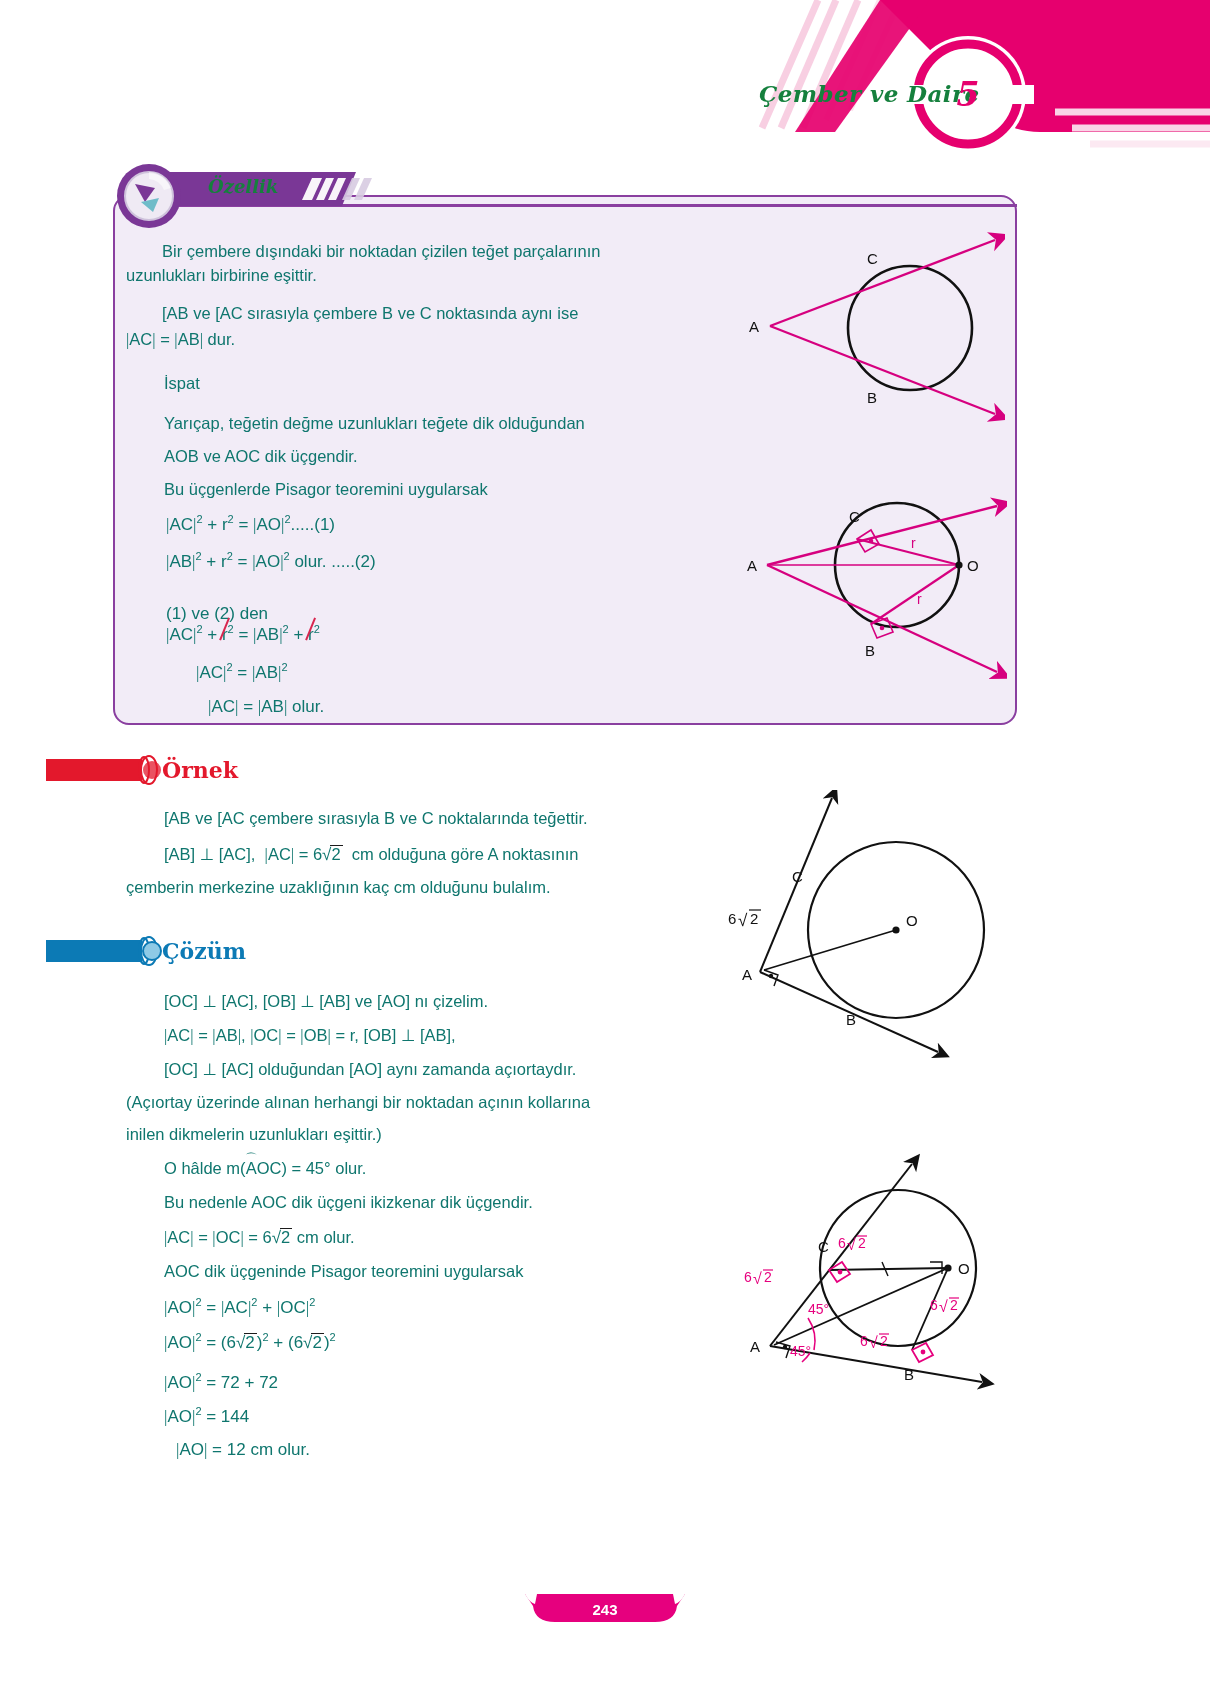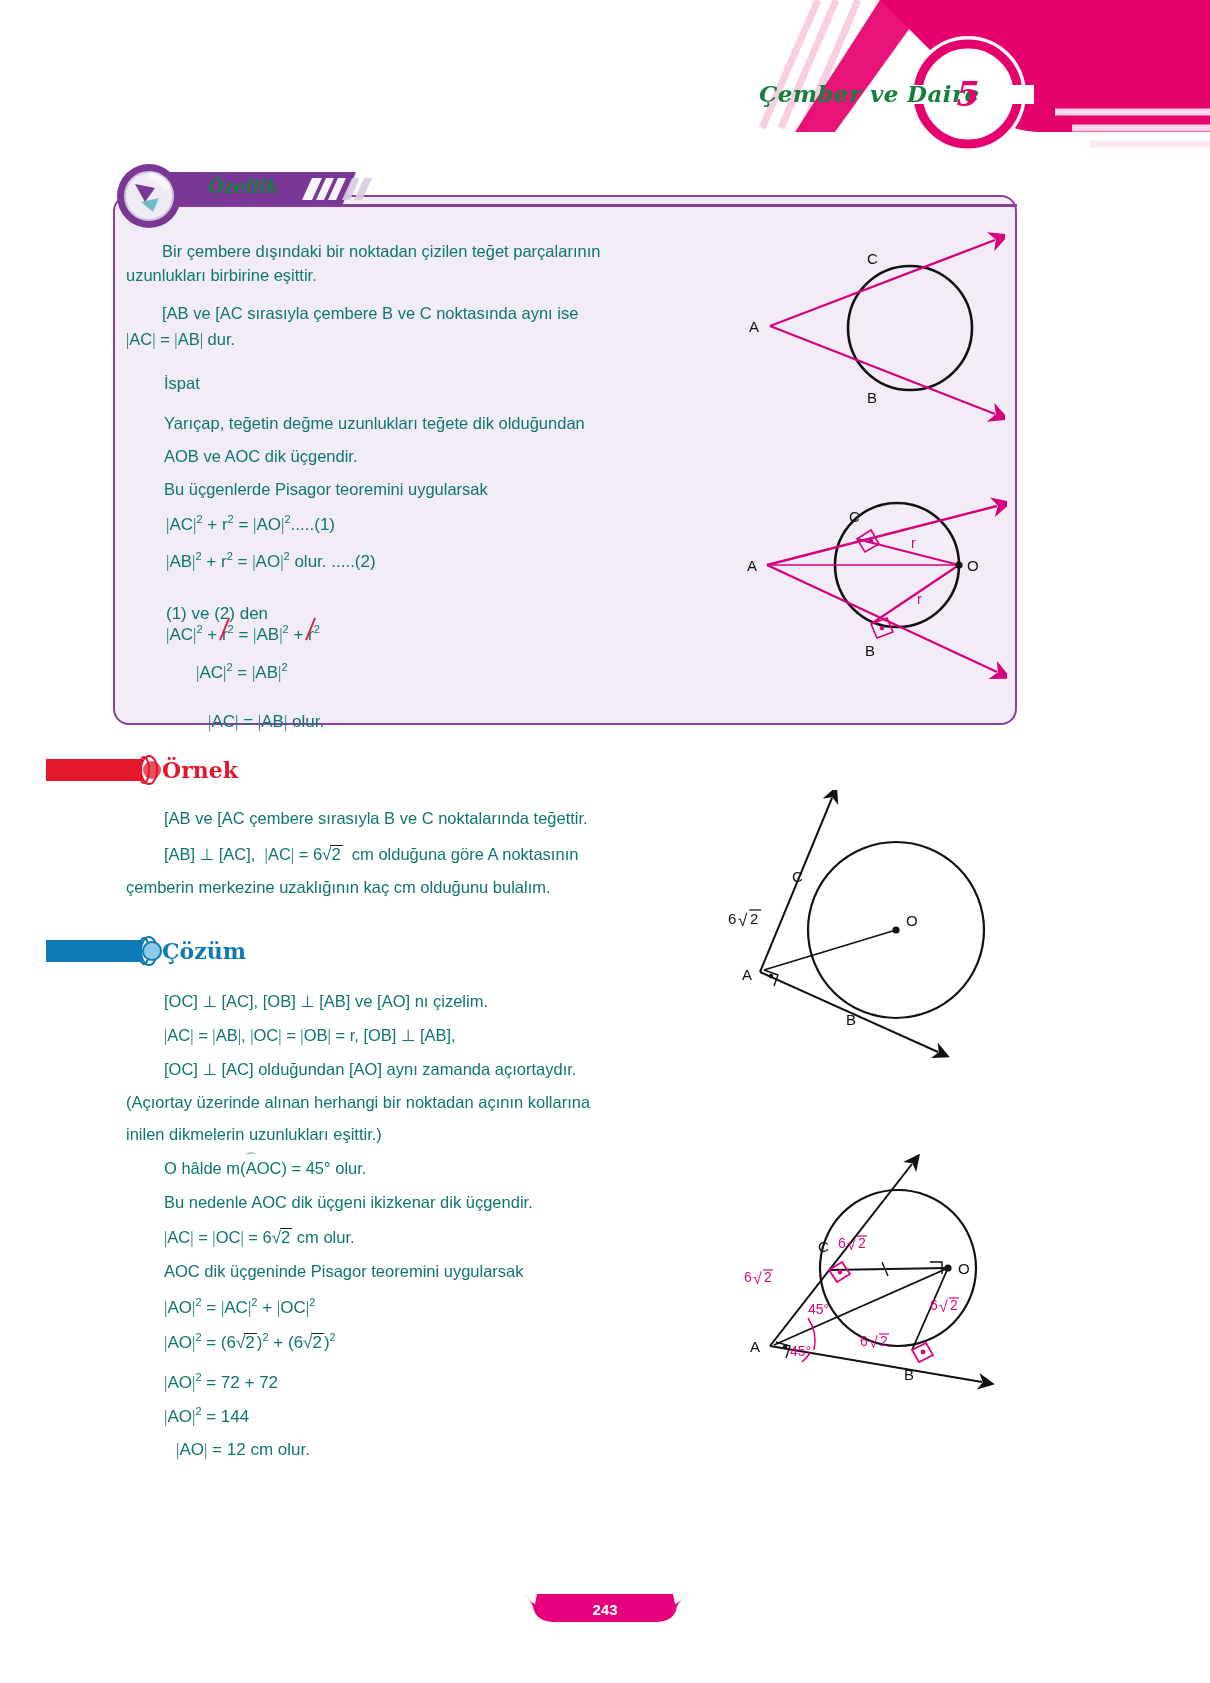--- a/index.html
+++ b/index.html
@@ -204,21 +204,21 @@
 <div class="txt" style="left:166px;top:551px;font-size:17px;">
   <span class="bar">|</span>AB<span class="bar">|</span><span class="sup">2</span> + r<span class="sup">2</span> = <span class="bar">|</span>AO<span class="bar">|</span><span class="sup">2</span> olur. .....(2)
 </div>
 <div class="txt" style="left:166px;top:590px;font-size:17px;margin-top:15px;">(1) ve (2) den</div>
 <div class="txt" style="left:166px;top:624px;font-size:17px;">
   <span class="bar">|</span>AC<span class="bar">|</span><span class="sup">2</span> + <span class="strike-r">r<span class="sup">2</span></span> = <span class="bar">|</span>AB<span class="bar">|</span><span class="sup">2</span> + <span class="strike-r">r<span class="sup">2</span></span>
 </div>
 <div class="txt" style="left:196px;top:662px;font-size:17px;">
   <span class="bar">|</span>AC<span class="bar">|</span><span class="sup">2</span> = <span class="bar">|</span>AB<span class="bar">|</span><span class="sup">2</span>
 </div>
-<div class="txt" style="left:208px;top:698px;font-size:17px;margin-top:15px;">
+<div class="txt" style="left:208px;top:698px;font-size:17px;">
   <span class="bar">|</span>AC<span class="bar">|</span> = <span class="bar">|</span>AB<span class="bar">|</span> olur.
 </div>
 
 <svg class="fig" style="left:745px;top:228px;" width="260" height="200">
   <defs>
     <marker id="arrowPink" markerWidth="9" markerHeight="9" refX="2" refY="4.2" orient="auto">
       <path d="M0,0 L8.5,4.2 L0,8.4 L2.4,4.2 Z" fill="#d6007f"></path>
     </marker>
   </defs>
   <circle cx="165" cy="100" r="62" fill="none" stroke="#111111" stroke-width="2.6"></circle>

